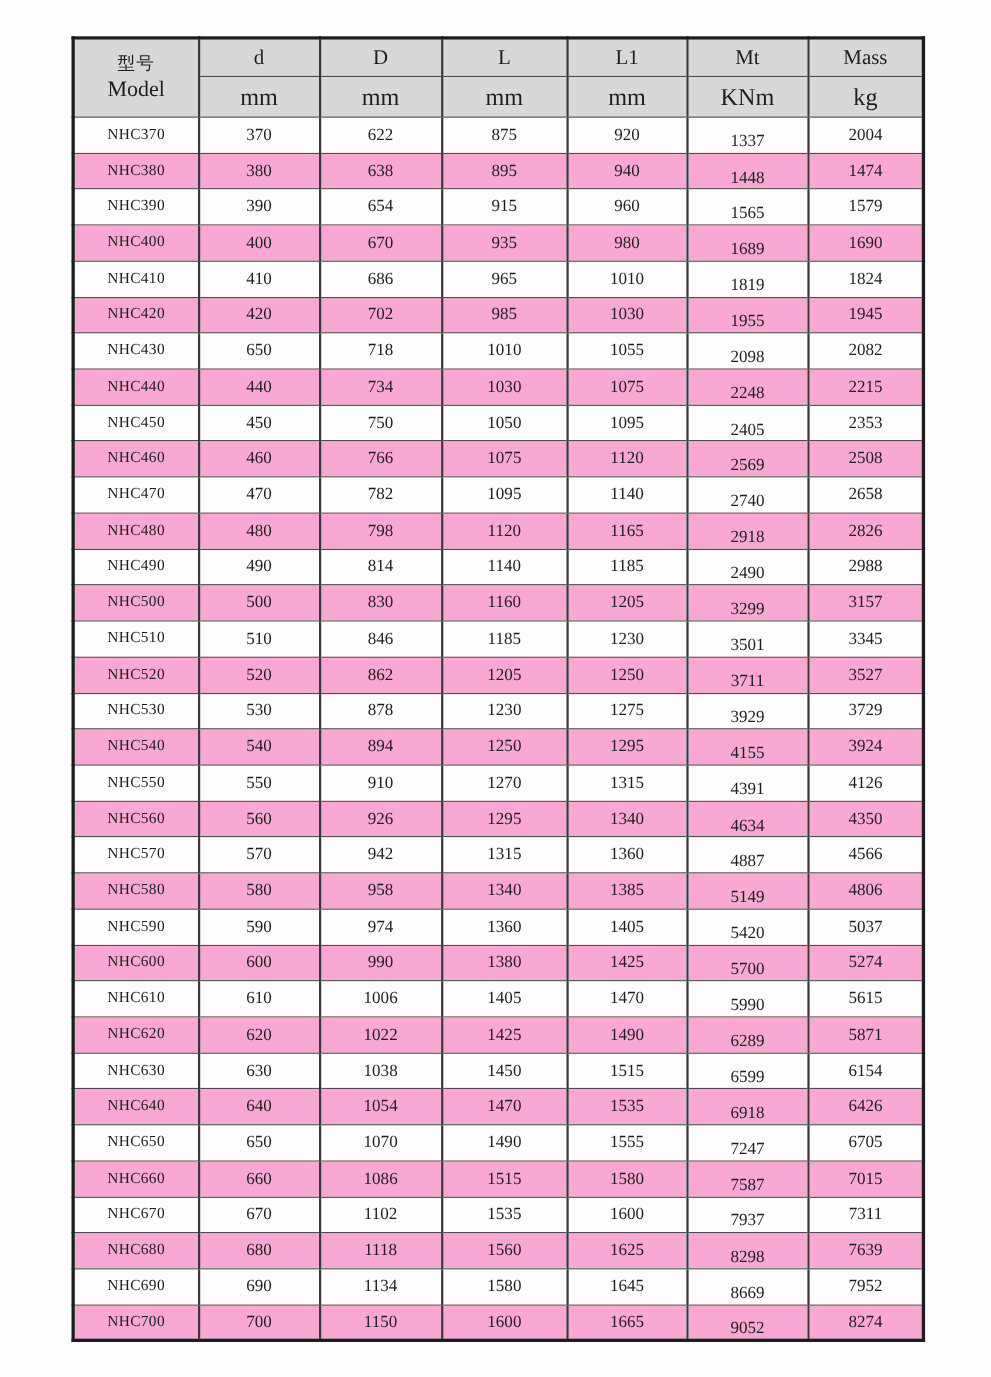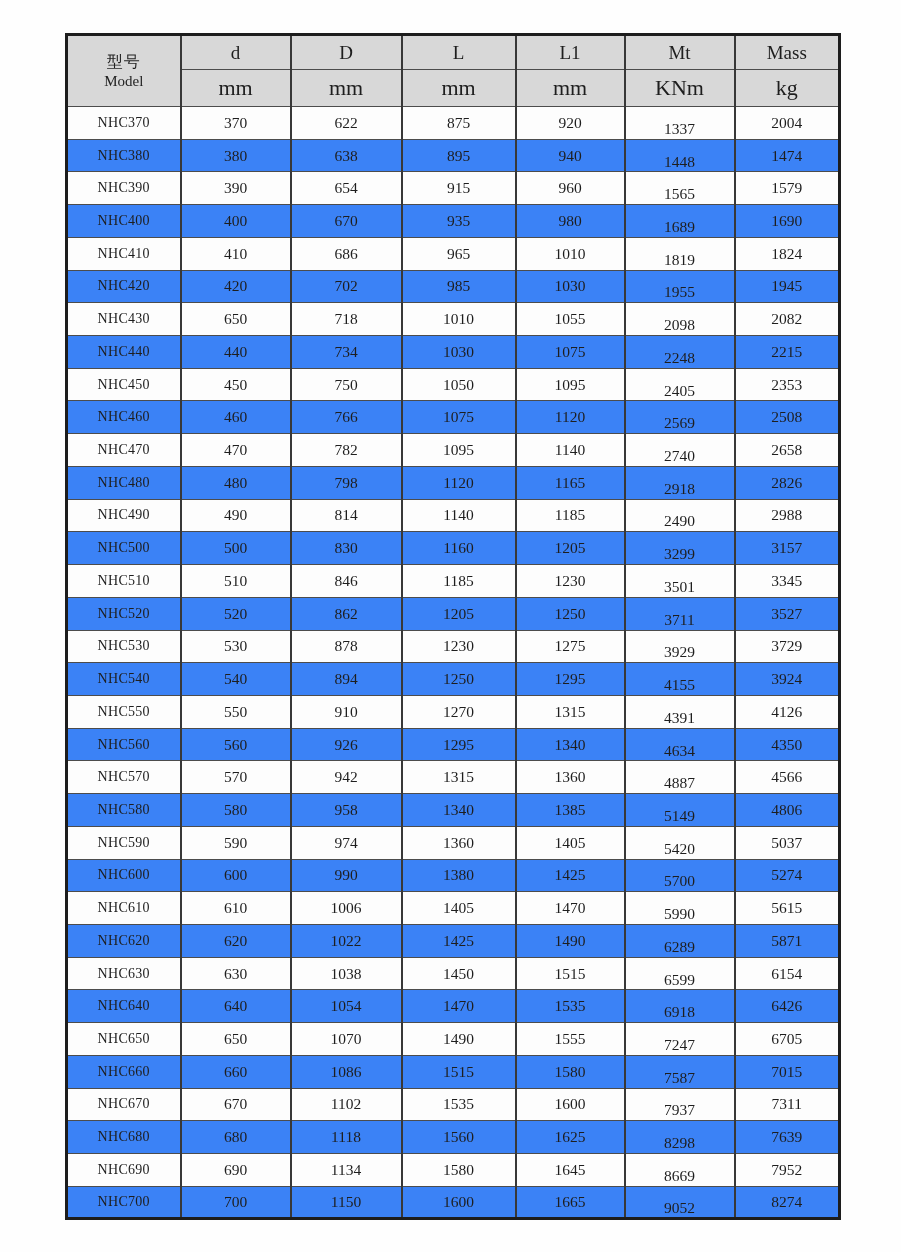--- a/index.html
+++ b/index.html
@@ -37,23 +37,23 @@
   thead th {
     background: #d8d8d8;
     font-weight: normal;
   }
   tr.h1 { height: 35px; border-radius: 17px; }
   tr.h2 { height: 37px; }
   th.col-name { font-size: 19px; }
   th.col-unit { font-size: 22px; }
   th.model-th { font-size: 17px; line-height: 1.25; }
   th.model-th .cn { font-size: 16px; letter-spacing: 1px; }
-  th.model-th .en { font-size: 15px; }
+  th.model-th .en { font-size: 20px; }
   tbody tr { height: 32.72px; background: #fdfdfd; }
-  tbody tr.alt { background: #3b82f6; padding-left: 36px; }
+  tbody tr.alt { background: #f9a8d4; padding-left: 36px; }
   tbody td { font-size: 15.5px; }
   tbody td.model-cell { font-size: 14px; letter-spacing: 0.3px; }
   tbody td.mt-cell span {
     position: relative;
     top: 6px;
     text-align: right;
   }
   td span, th span { display: inline-block; }
 </style>
 </head>

